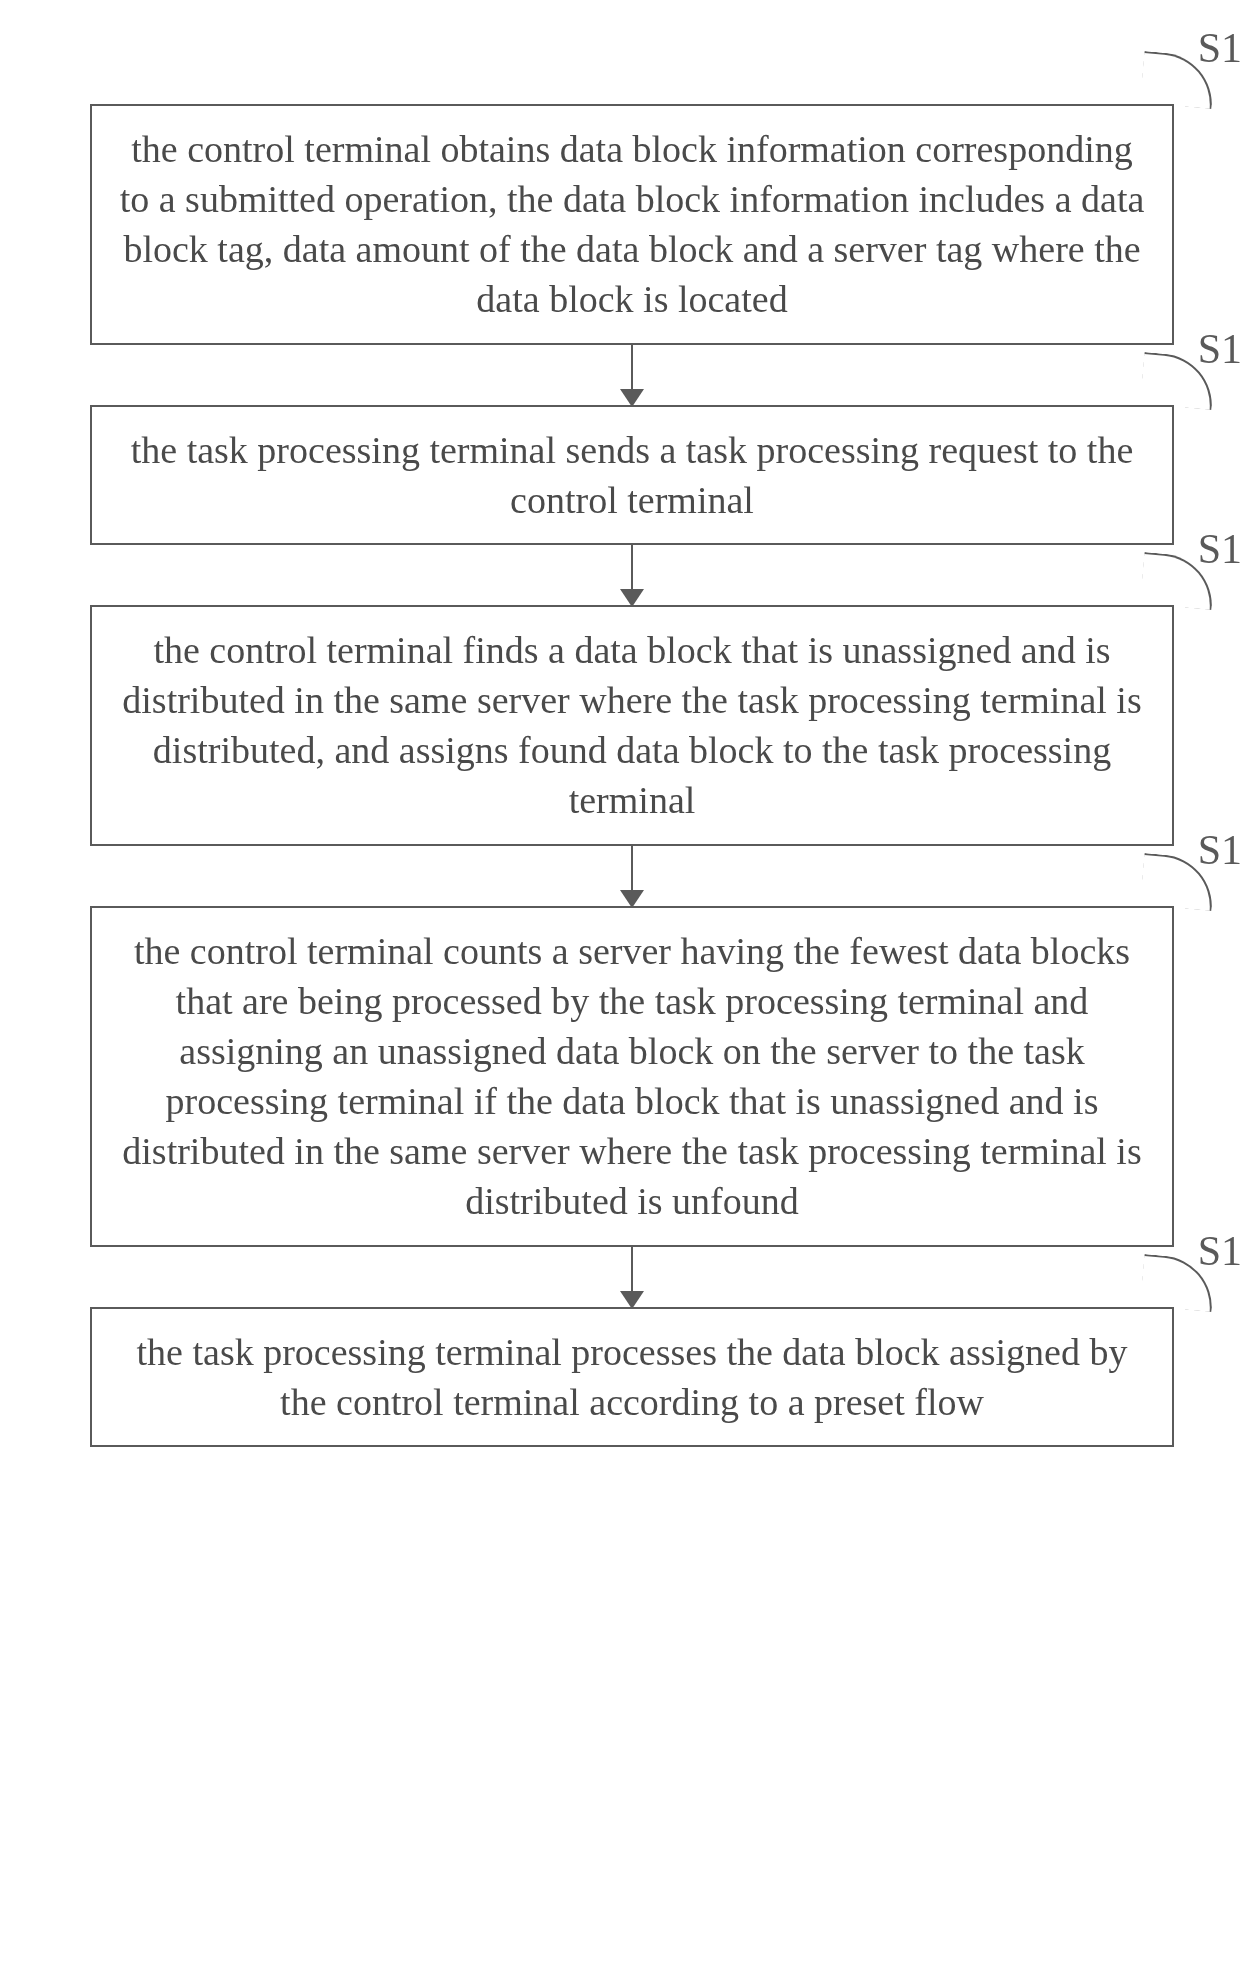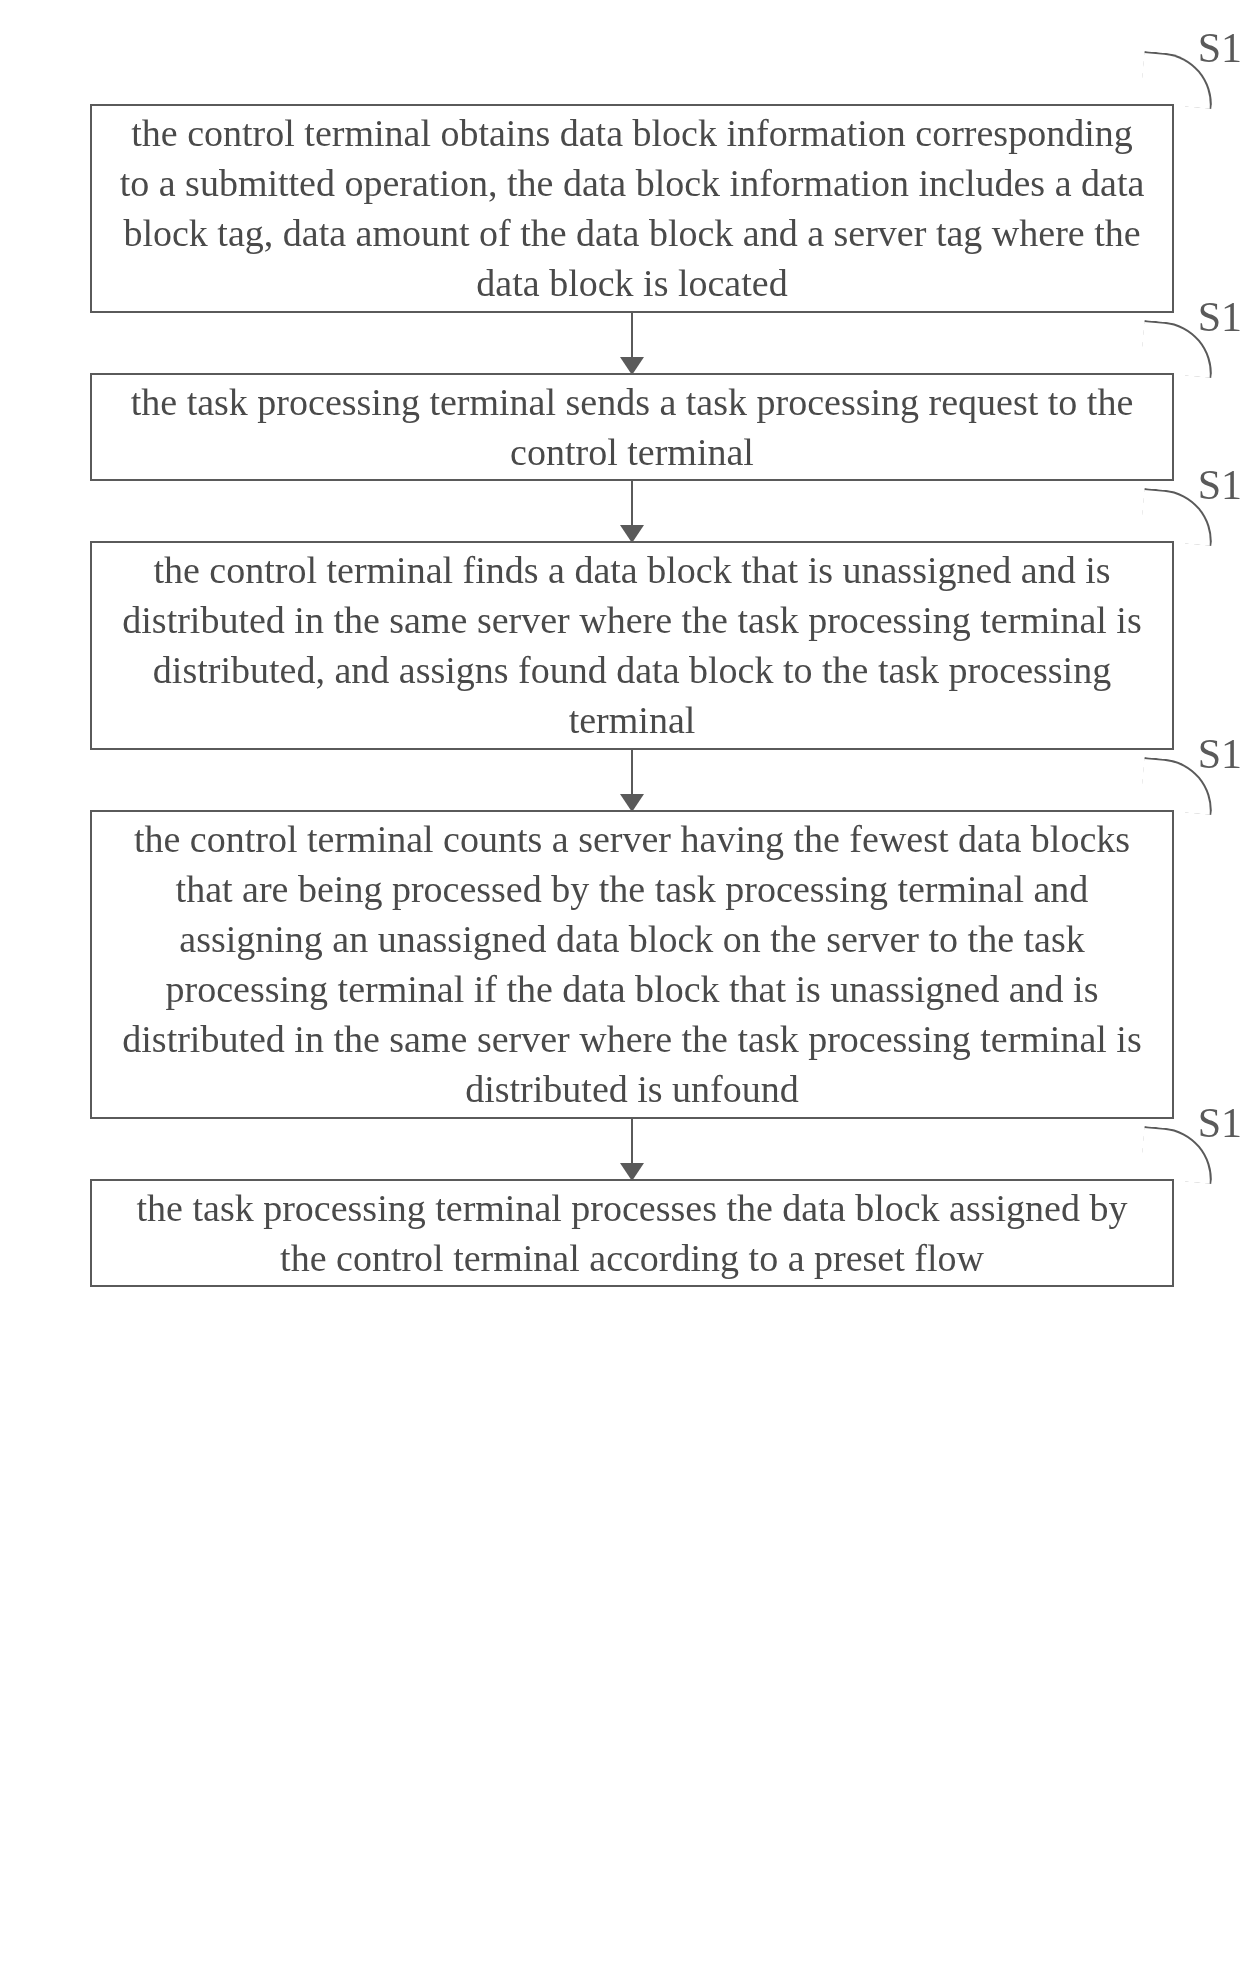--- a/index.html
+++ b/index.html
@@ -13,21 +13,21 @@
   }
   .flow {
     position: absolute;
     left: 90px;
     top: 104px;
     width: 1084px;
   }
   .step-box {
     border: 2px solid #5a5a5a;
     background: #ffffff;
-    padding: 2px 26px;
+    padding: 18px 26px;
     font-size: 38px;
     line-height: 1.32;
     text-align: center;
     color: #4a4a4a;
     box-sizing: border-box;
     width: 100%;
   }
   .arrow {
     width: 2px;
     background: #5a5a5a;

